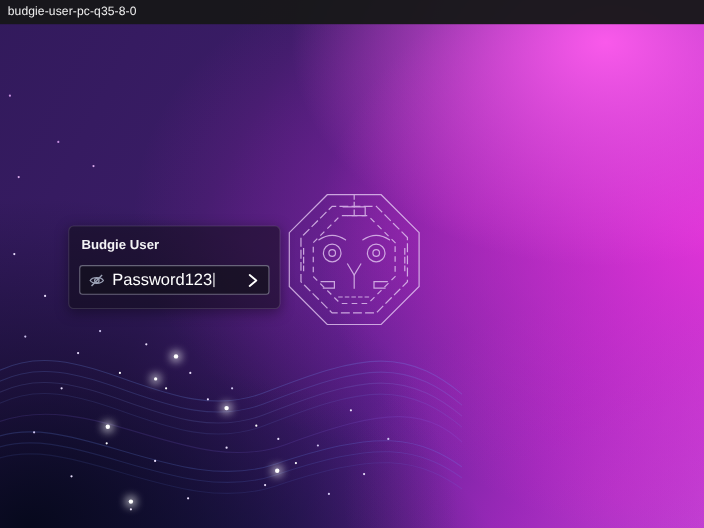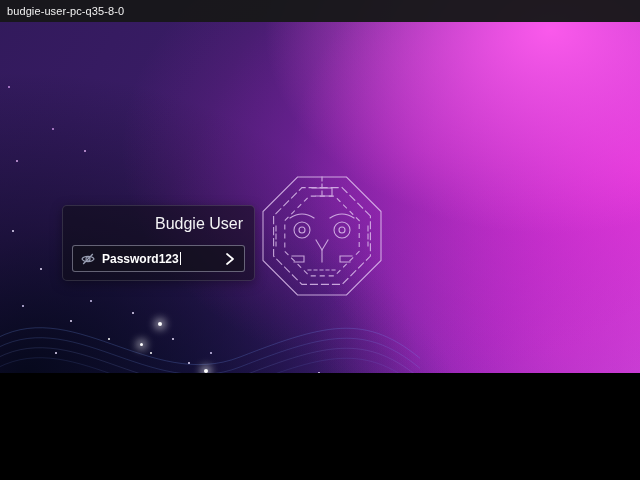--- a/index.html
+++ b/index.html
@@ -1,17 +1,17 @@
 <!DOCTYPE html>
 <html><head>
 <meta charset="utf-8">
 <style>
   html,body{margin:0;padding:0;background:#000;}
   .screen{
-    position:relative;width:640px;height:373px;overflow:hidden;
+    position:relative;width:640px;height:480px;overflow:hidden;
     font-family:"Liberation Sans","DejaVu Sans",sans-serif;
     background:
       radial-gradient(ellipse 420px 300px at 86% 8%,  rgba(255,92,238,0.95), rgba(255,92,238,0) 68%),
       radial-gradient(ellipse 520px 400px at 102% 45%, rgba(236,52,220,0.85), rgba(236,52,220,0) 70%),
       radial-gradient(ellipse 430px 330px at 66% 40%,  rgba(168,36,188,0.55), rgba(168,36,188,0) 70%),
       radial-gradient(ellipse 360px 260px at 88% 94%,  rgba(214,44,206,0.35), rgba(214,44,206,0) 70%),
       radial-gradient(ellipse 560px 430px at 4% 100%,  rgba(5,8,26,0.96),  rgba(5,8,26,0) 70%),
       radial-gradient(ellipse 420px 320px at 26% 118%, rgba(10,22,64,0.85), rgba(10,22,64,0) 72%),
       linear-gradient(118deg,#321a5c 0%,#3a1c66 32%,#56208c 58%,#8c28b4 80%,#b845d2 100%);
   }
@@ -48,31 +48,31 @@
   .owl{position:absolute;left:252px;top:166px;z-index:4;opacity:.8;pointer-events:none;}
   
   .panel{
     position:absolute;left:62px;top:205px;width:193px;height:76px;z-index:20;
     background:rgba(14,12,22,0.55);
     border:1px solid rgba(255,255,255,0.13);
     border-radius:5px;box-sizing:border-box;
     box-shadow:0 3px 12px rgba(0,0,0,0.35);
   }
   .panel .user{
-    font-size:16px;font-weight:normal;color:#f3f3f5;padding:9px 11px 0 11px;text-align:right;
+    font-size:12px;font-weight:bold;color:#f3f3f5;padding:9px 11px 0 11px;
   }
   .pwrow{
     margin:12px 9px 0 9px;height:27px;box-sizing:border-box;
     display:flex;align-items:center;
     background:rgba(18,17,28,0.65);
     border:1px solid rgba(170,170,190,0.55);
     border-radius:3px;padding:0 4px 0 6px;
   }
   .eyebtn{display:flex;align-items:center;justify-content:center;width:18px;height:18px;cursor:pointer;flex:0 0 auto;}
-  .pwtext{color:#ffffff;font-size:12px;margin-left:5px;white-space:nowrap;font-weight:bold;}
+  .pwtext{color:#ffffff;font-size:15px;margin-left:5px;white-space:nowrap;}
   .caret{display:inline-block;width:1px;height:13px;background:#fff;margin-left:1px;vertical-align:-2px;}
   .spacer{flex:1;}
   .submit{display:flex;align-items:center;justify-content:center;width:20px;height:22px;cursor:pointer;flex:0 0 auto;}
 </style>
 </head>
 <body>
 
 <div class="screen">
 
   <svg class="waves" width="420" height="210" viewBox="0 0 420 210">

